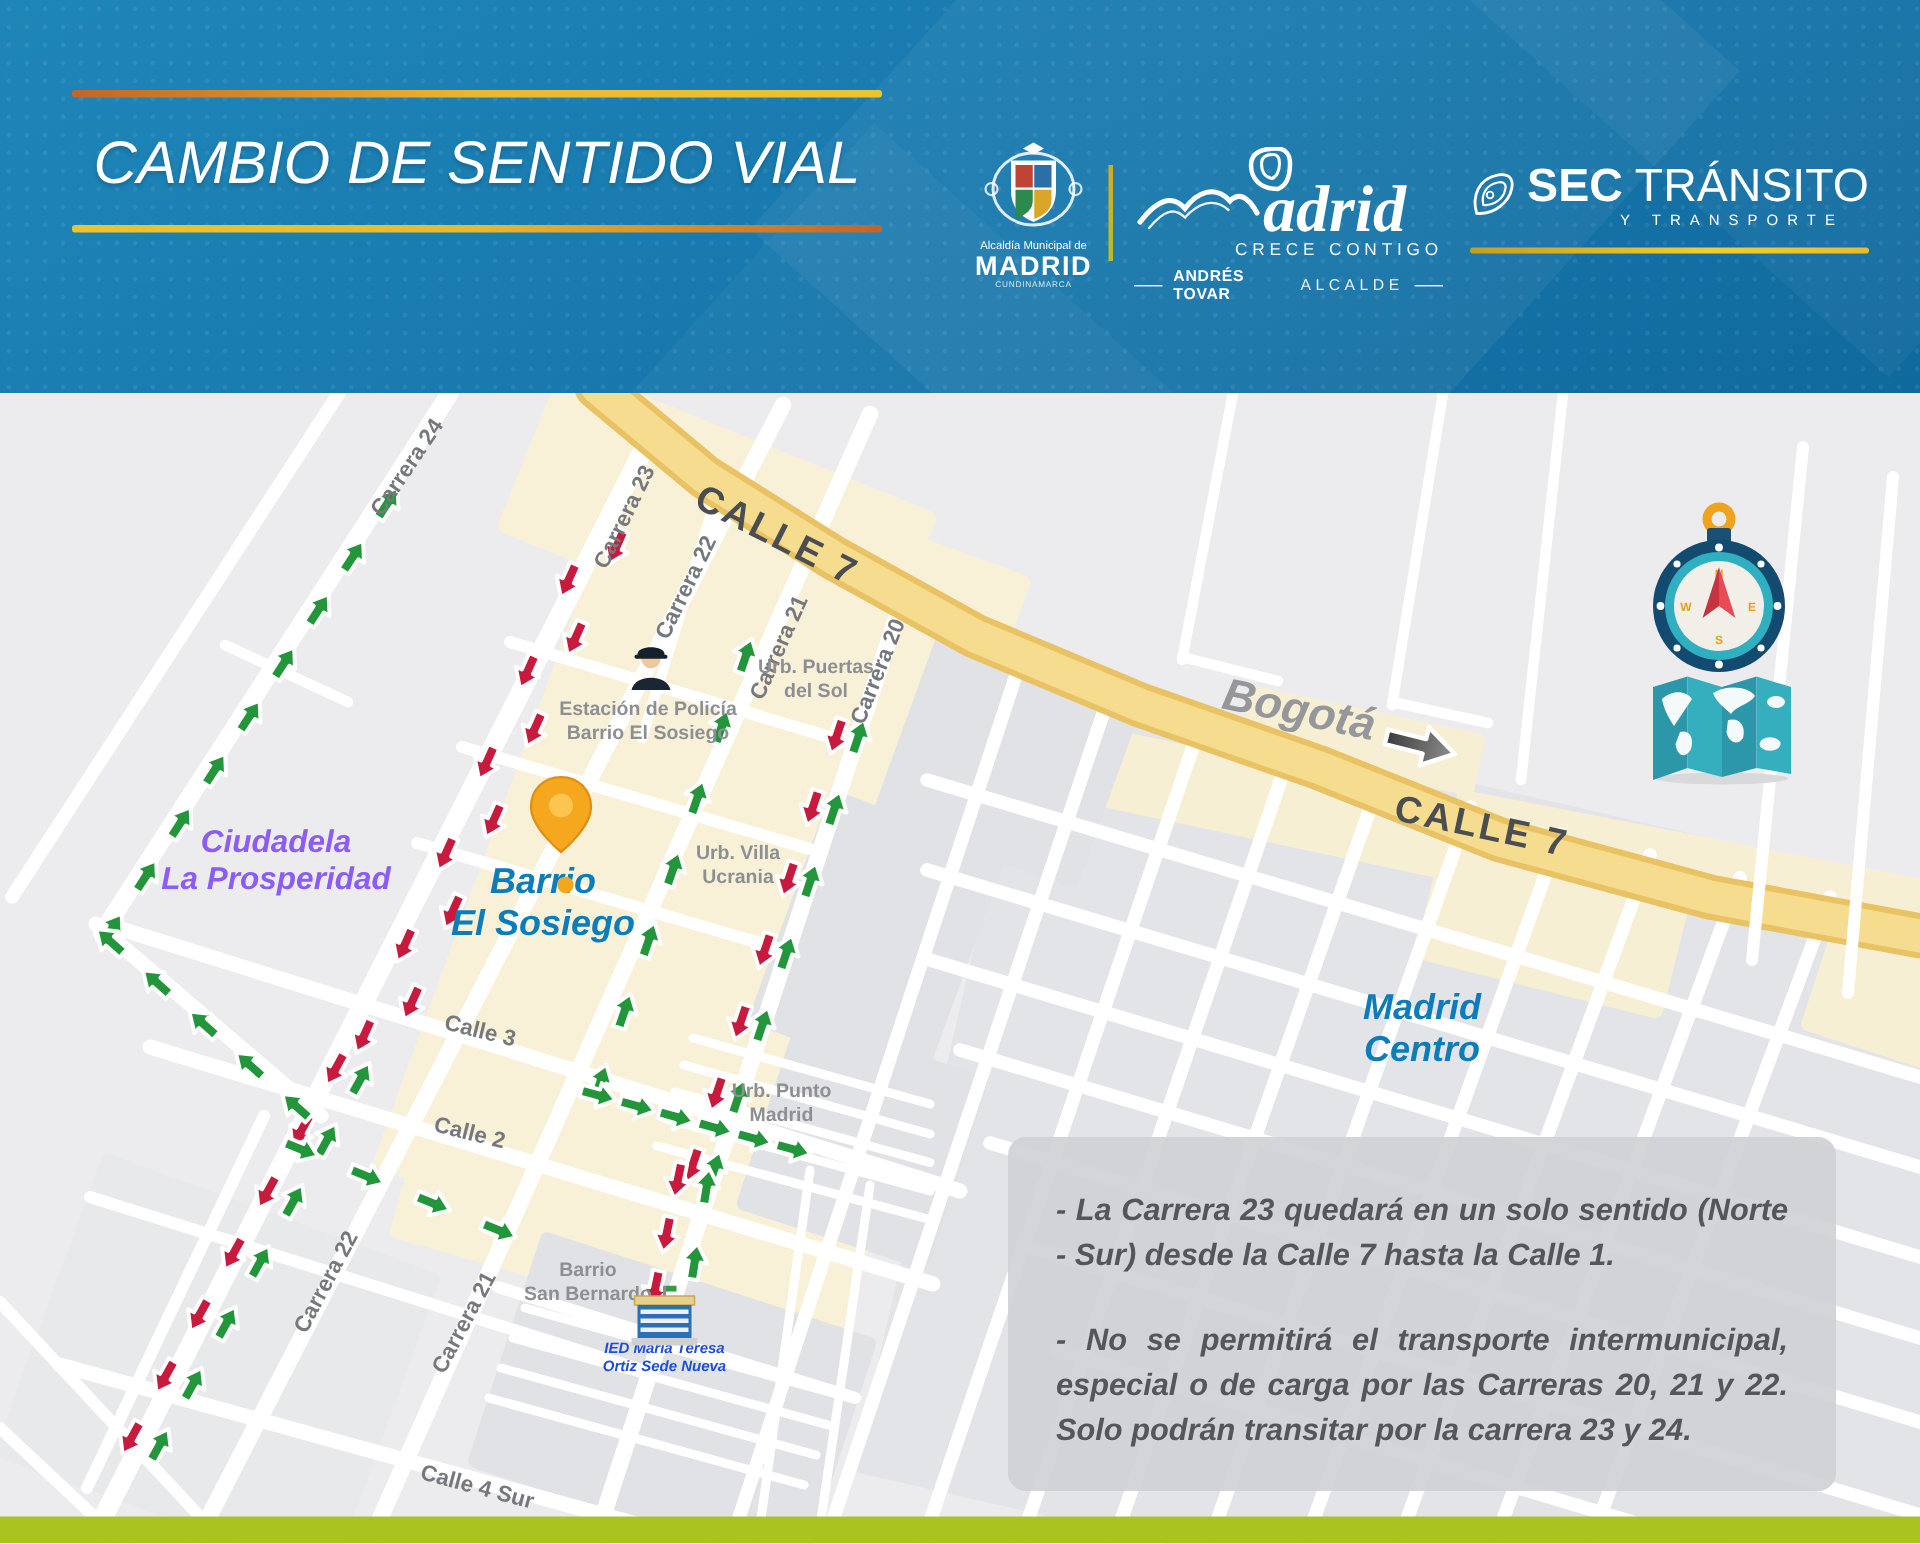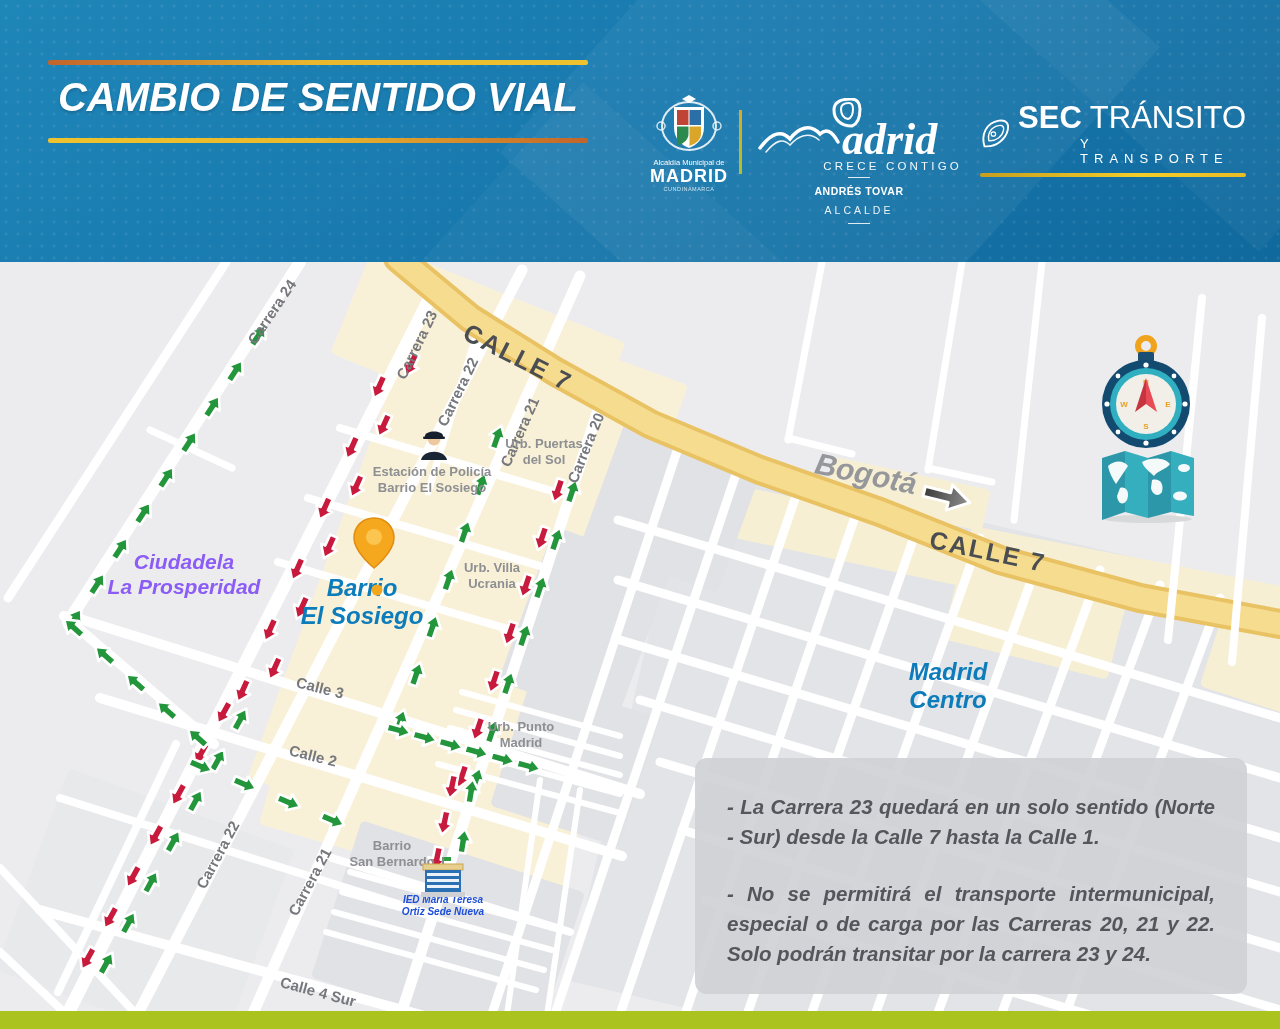--- a/index.html
+++ b/index.html
@@ -14,65 +14,65 @@
        background-size:12px 12px,100% 100%;overflow:hidden;}
   .wm{position:absolute;background:rgba(255,255,255,0.05);}
   .wm1{left:620px;top:-160px;width:420px;height:520px;transform:rotate(42deg);}
   .wm2{left:1020px;top:-220px;width:420px;height:380px;transform:rotate(42deg);background:rgba(255,255,255,0.04);}
   .wm3{left:430px;top:150px;width:330px;height:330px;transform:rotate(42deg);background:rgba(255,255,255,0.035);}
 
   .title-wrap{position:absolute;left:36px;top:60px;width:564px;text-align:center;}
   .bar{height:5px;width:540px;margin:0 auto;border-radius:2px;}
   .bar-top{background:linear-gradient(90deg,#c2642b 0%,#e9b92d 50%,#eec32e 100%);}
   .bar-bot{background:linear-gradient(90deg,#eec32e 0%,#e9b92d 50%,#c2642b 100%);margin-top:14px;}
-  .title{color:#fff;font-style:italic;font-weight:700;font-size:40px;line-height:1.32;
-         margin-top:6px;text-shadow:0 2px 3px rgba(0,0,0,0.18);}
+  .title{color:#fff;font-style:italic;font-weight:400;font-size:40px;line-height:1.32;
+         margin-top:18px;text-shadow:0 2px 3px rgba(0,0,0,0.18);}
 
   
   .crest{position:absolute;left:644px;top:94px;width:90px;text-align:center;color:#fff;}
   .crest-l1{font-size:7.5px;margin-top:2px;}
   .crest-l2{font-size:18px;font-weight:800;letter-spacing:1px;line-height:1.05;}
   .crest-l3{font-size:5.5px;letter-spacing:.5px;opacity:.8;}
   .hdr-divider{position:absolute;left:739px;top:110px;width:3px;height:64px;
                background:linear-gradient(#d8aa25,#b5bf2a);}
 
   
   .mc{position:absolute;left:756px;top:98px;width:206px;color:#fff;}
   .mc-tag{text-align:right;font-size:11.5px;letter-spacing:3.2px;margin-top:-8px;opacity:.95;}
-  .mc-mayor{display:flex;align-items:center;justify-content:center;gap:7px;margin-top:5px;font-size:10.5px;flex-direction:column;}
+  .mc-mayor{display:flex;align-items:center;justify-content:center;gap:7px;margin-top:5px;font-size:10.5px;}
   .mc-dash{width:22px;height:1px;background:rgba(255,255,255,.85);}
   .mc-name{font-weight:800;letter-spacing:.5px;}
   .mc-role{letter-spacing:3px;opacity:.9;}
 
   
   .sec{position:absolute;left:980px;top:102px;width:266px;color:#fff;}
   .sec-row{display:flex;align-items:center;}
   .sec-text1{font-size:31px;line-height:1;}
   .sec-sec{font-weight:800;}
   .sec-tra{font-weight:400;margin-left:8px;}
-  .sec-text2{font-size:13px;letter-spacing:6px;margin:3px 0 0 62px;}
+  .sec-text2{font-size:10px;letter-spacing:6px;margin:3px 0 0 62px;}
   .sec-bar{height:4px;margin-top:7px;border-radius:2px;
            background:linear-gradient(90deg,#c79e1d,#f3ce2a 60%,#e9bc25);}
 
   
   .map{position:absolute;left:0;top:262px;width:1280px;height:767px;background:#ececef;}
   .map svg.base{position:absolute;left:0;top:0;}
   .mlbl{position:absolute;font-weight:700;color:#797b80;white-space:pre-line;
         text-align:center;line-height:1.2;pointer-events:none;}
   .m-street{font-size:15px;color:#76787d;}
   .m-calle7{font-size:25px;font-weight:800;color:#4a4d52;letter-spacing:2px;}
   .m-bogota{font-size:30px;font-weight:800;font-style:italic;color:#96979b;}
   .m-area{font-size:21px;font-style:italic;color:#8b5cf6;font-weight:700;}
   .m-blue{font-size:24px;font-weight:800;font-style:italic;color:#0d7cbb;line-height:1.15;}
   .m-poi{font-size:13px;color:#8d8f93;font-weight:700;}
   .m-poi-i{font-size:10px;font-style:italic;color:#1d4ed8;font-weight:700;text-align:center;}
   .icon{position:absolute;}
 
   
-  .note{position:absolute;left:695px;top:496px;width:552px;height:236px;
+  .note{position:absolute;left:672px;top:496px;width:552px;height:236px;
         background:rgba(209,210,213,0.93);border-radius:12px;
         padding:34px 32px;box-sizing:border-box;}
   .note p{margin:0 0 26px 0;color:#53565a;font-size:20.5px;font-weight:700;
           font-style:italic;text-align:justify;line-height:1.48;}
 
   
   .footer{position:absolute;left:0;bottom:0;width:1280px;height:18px;background:#aac31e;}
 </style>
 </head>
 <body>

